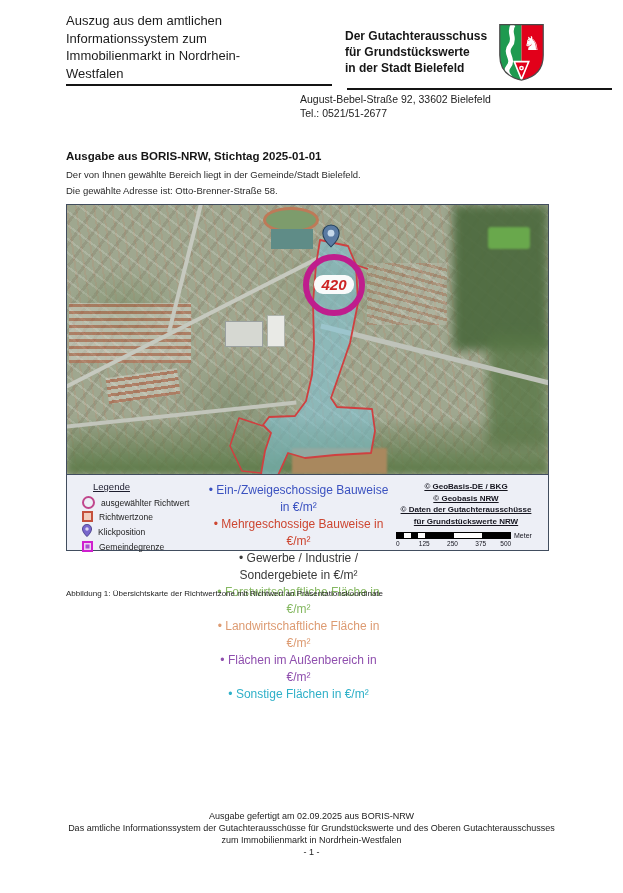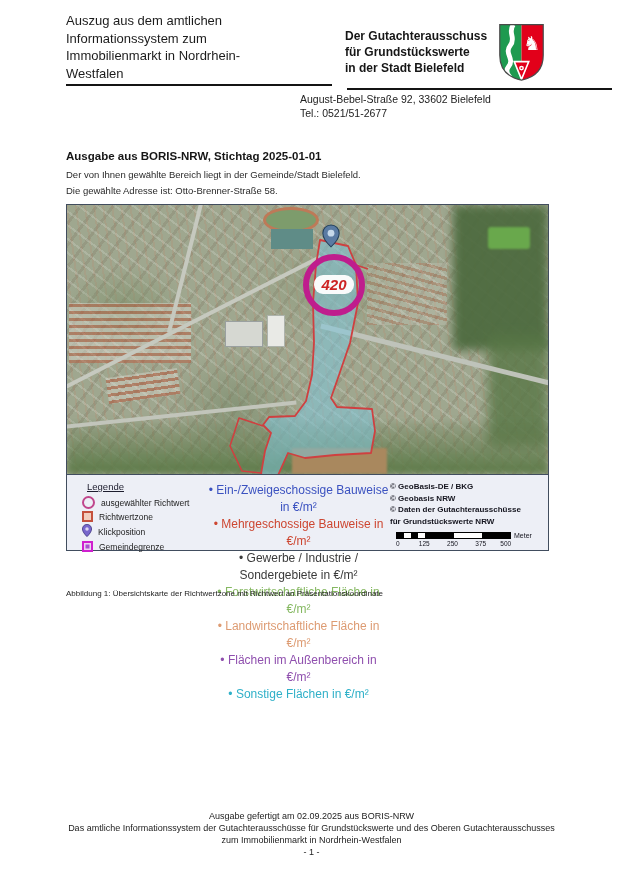--- a/index.html
+++ b/index.html
@@ -55,29 +55,29 @@
   .redline{fill:none;stroke:var(--zone_border,#cf4040);stroke-width:1.6;stroke-linejoin:round;}
   .ring{fill:none;stroke:var(--accent_magenta,#bf1d8d);stroke-width:6;}
   .rw-pill{fill:#ffffff;opacity:.95;}
   .rw-text{font:italic 700 15px "Liberation Sans",sans-serif;fill:var(--value_red,#cc2222);}
   .pin-body{fill:var(--pin_blue,#5a7ba3);stroke:#23405c;stroke-width:1.5;}
   .pin-hole{fill:#c6d9ea;}
 
   
   .legend{position:relative;height:76px;background:var(--legend_bg,#edeff6);border-top:1px solid #414d5e;display:flex;padding:5px 6px;box-sizing:border-box;}
   .leg-left{width:128px;}
-  .leg-title{font-size:9.5px;text-decoration:underline;margin:1px 0 4px 14px;color:#1d1d2e;}
+  .leg-title{font-size:9.5px;text-decoration:underline;margin:1px 0 4px 20px;color:#1d1d2e;}
   .leg-row{display:flex;align-items:center;gap:6px;margin:2px 0 2px 9px;font-size:8.5px;color:#222;}
   .sym{flex:0 0 auto;display:inline-block;box-sizing:border-box;}
   .sym-circle{width:13px;height:13px;border:2px solid #c0468c;border-radius:50%;}
   .sym-rwz{width:11px;height:11px;border:2px solid #c4503c;background:#f2cdbd;}
   .sym-gg{width:11px;height:11px;border:2px solid #cf1fcf;background:#a94fd0;box-shadow:inset 0 0 0 1.5px #ecd2f2;}
   .leg-cats{flex:1;list-style:none;margin:2px 0 0 6px;padding:0;font-size:12px;line-height:1.42;text-align:center;}
   .leg-cats li::before{content:"• ";}
-  .leg-right{width:152px;text-align:left;font-size:8px;font-weight:bold;line-height:1.45;padding-top:1px;color:#15151f;}
+  .leg-right{width:152px;text-align:center;font-size:8px;font-weight:bold;line-height:1.45;padding-top:1px;color:#15151f;text-decoration:underline;}
   .scalebar-wrap{margin-top:3px;position:relative;height:18px;}
   .scalebar{position:absolute;left:6px;top:2px;width:113px;height:5px;border:1px solid #000;display:flex;background:#fff;}
   .scalebar span{height:100%;display:block;}
   .sb-b{background:#000;}
   .sb-w{background:#fff;}
   .w6{width:6.25%;} .w25{width:25%;}
   .meter{position:absolute;left:124px;top:1px;font-size:7px;font-weight:normal;}
   .ticks{position:absolute;left:6px;top:9px;width:113px;height:9px;font-size:6.5px;font-weight:normal;}
   .ticks span{position:absolute;transform:translateX(-50%);}
   .t0{left:0;transform:none !important;}

